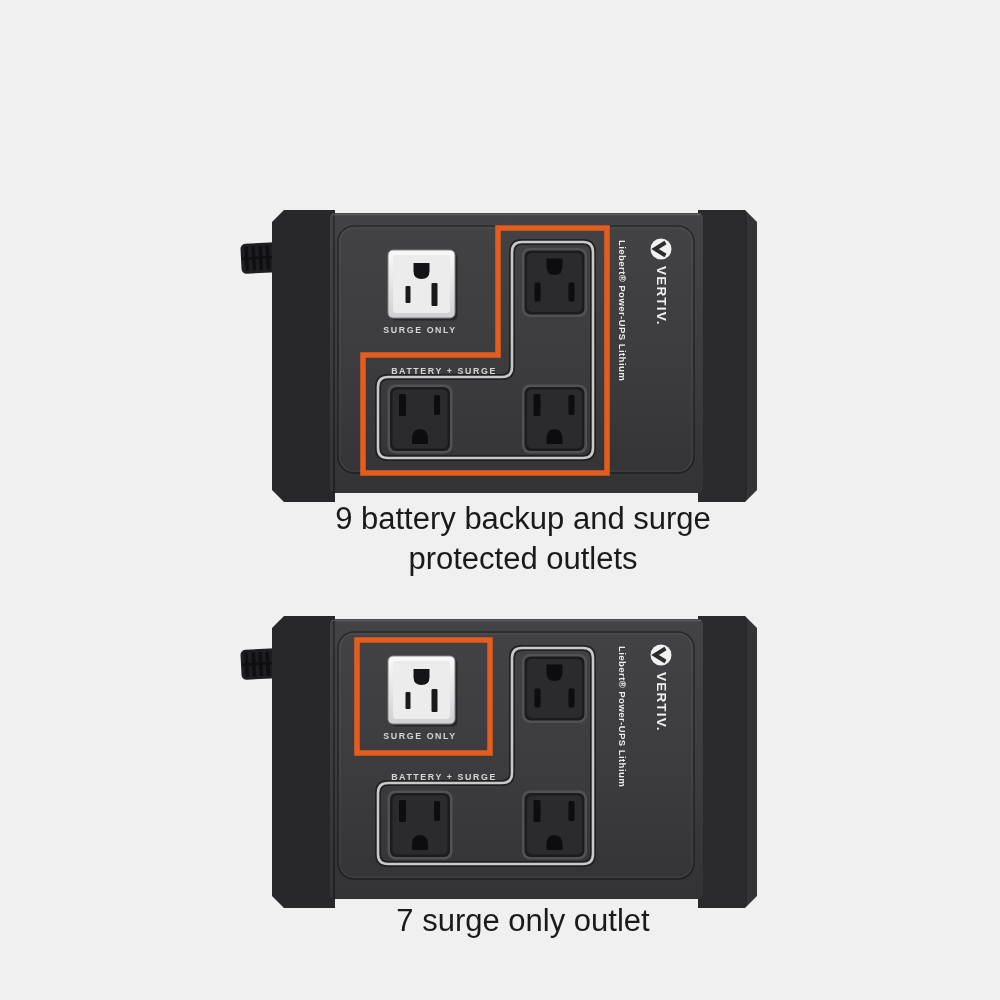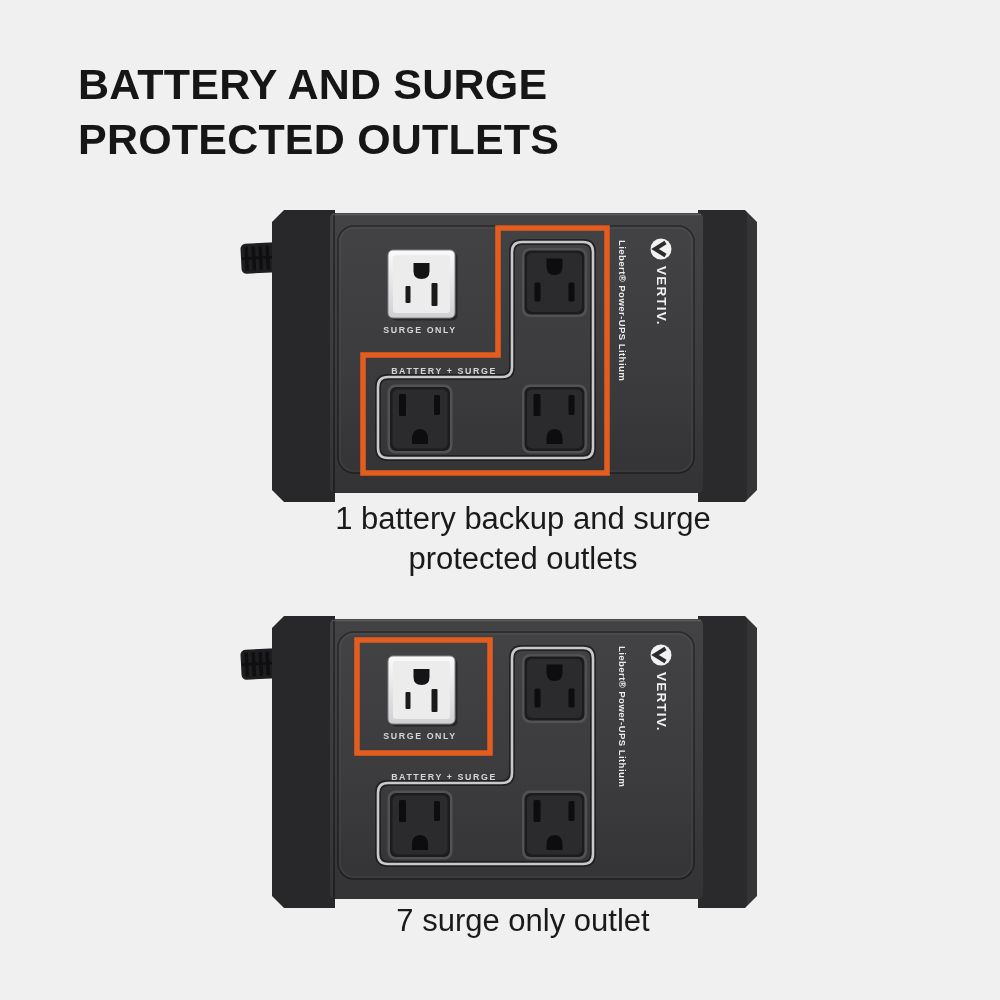--- a/index.html
+++ b/index.html
@@ -97,24 +97,20 @@
       </g>
 
       <g id="vmark">
         <circle r="10.5" fill="#f1f1f1"></circle>
         <path d="M -6.5,-4.5 L 0,6 L 6.5,-4.5" stroke="#2c2c2e" stroke-width="4" fill="none"></path>
         <path d="M -3.5,-6.5 L 0,-1.5 L 3.5,-6.5" stroke="#f1f1f1" stroke-width="2.2" fill="none"></path>
       </g>
     </defs>
   </svg>
 
-  <div class="headline">
-    <div>BATTERY AND SURGE</div>
-    <div>PROTECTED OUTLETS</div>
-  </div>
 
   <svg class="device dev1" viewBox="0 0 520 300">
     <g>
         <use href="#chassis"></use>
       </g>
     <g>
         <use href="#outletW" transform="translate(181.5,78)"></use>
       </g>
     <g>
         <use href="#outletGT" transform="translate(314.5,76.5)"></use>
@@ -132,21 +128,21 @@
     <text class="panel-label" x="204" y="168" text-anchor="middle">BATTERY + SURGE</text>
     <text class="side-product" transform="translate(379,34) rotate(90)">Liebert® Power-UPS Lithium</text>
     <g>
         <use href="#vmark" transform="translate(421,43) rotate(90)"></use>
       </g>
     <text class="side-brand" transform="translate(416.5,60) rotate(90)">VERTIV.</text>
     <path d="M 258,22 H 367 V 267 H 123 V 149 H 258 Z" fill="none" stroke-width="5.5" stroke="#e55d1e"></path>
   </svg>
 
   <div class="caption cap1">
-    <div>1 battery backup and surge</div>
+    <div>9 battery backup and surge</div>
     <div>protected outlets</div>
   </div>
 
   <svg class="device dev2" viewBox="0 0 520 300">
     <g>
         <use href="#chassis"></use>
       </g>
     <g>
         <use href="#outletW" transform="translate(181.5,78)"></use>
       </g>

